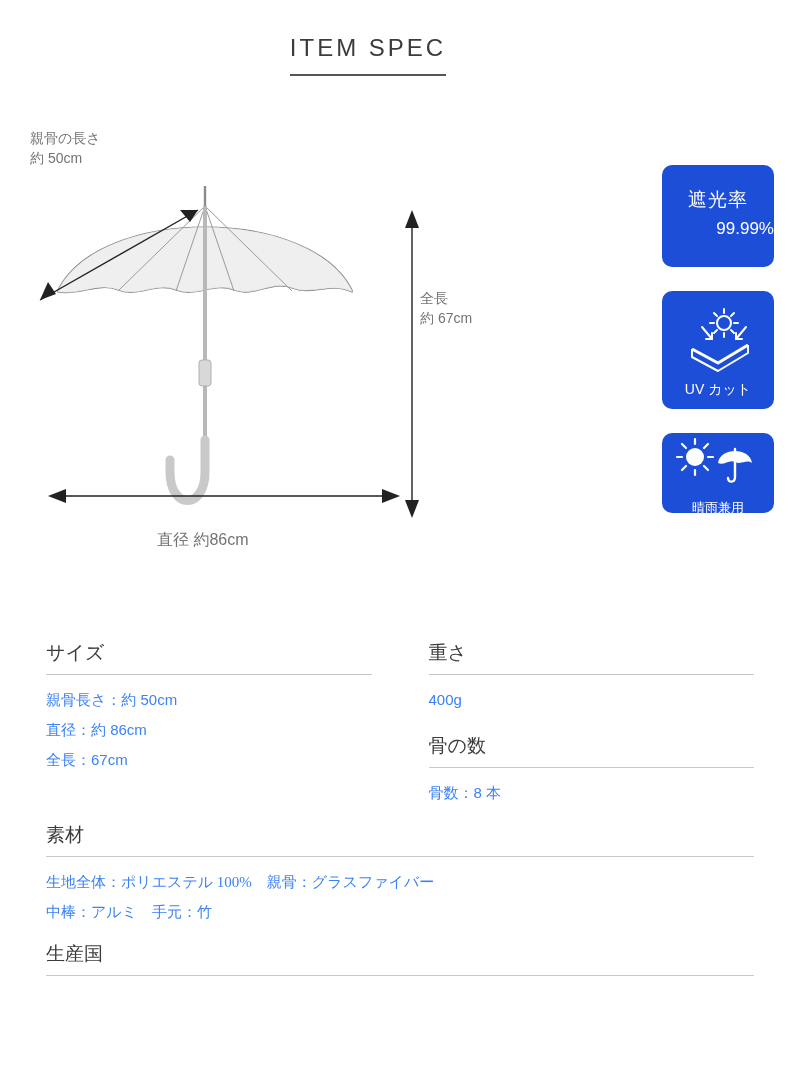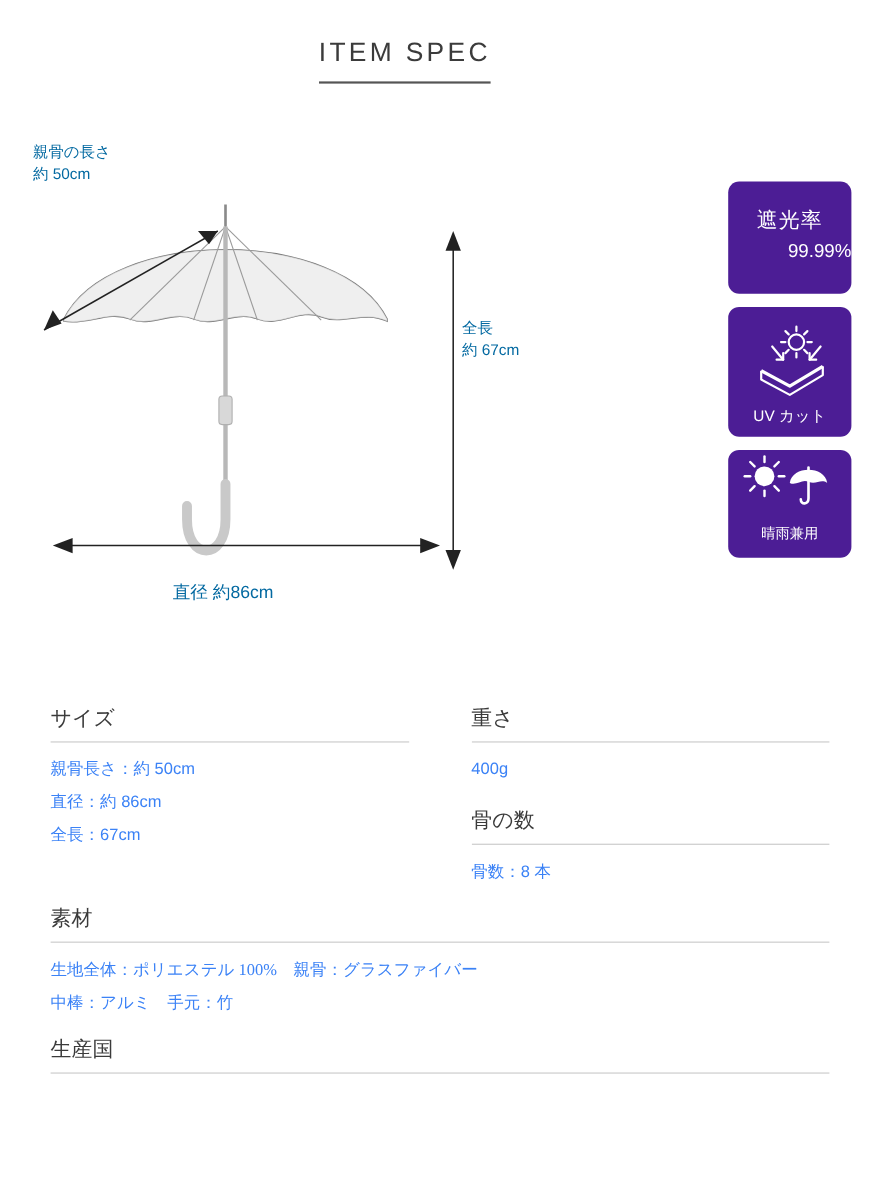--- a/index.html
+++ b/index.html
@@ -40,58 +40,58 @@
     left: 0;
     width: 794px;
     height: 460px;
   }
   .diagram svg { display:block; }
 
   .dim-label {
     position: absolute;
     font-size: 14px;
     line-height: 20px;
-    color: #0369a1;
+    color: #737373;
     white-space: pre-line;
   }
   #label-rib { top: 18px; left: 30px; }
   #label-total { top: 178px; left: 420px; }
   #label-diameter { top: 408px; left: 157px; font-size:16px;margin-top:12px; }
 
   
   .badges {
     position: absolute;
     top: 165px;
     left: 662px;
     width: 112px;
   }
   .badge {
     width: 112px;
-    background: #4c1d95;
+    background: #1d4ed8;
     border-radius: 10px;
     color: #ffffff;
     text-align: center;
-    margin-bottom: 12px;
+    margin-bottom: 24px;
     box-sizing: border-box;
   }
   #badge-uvblock {
     height: 102px;
     padding-top: 22px;
   }
   #badge-uvblock .b-line1 { font-size: 19px; letter-spacing: 1px; }
   #badge-uvblock .b-line2 { font-size: 17px; margin-top: 6px; text-align: right; }
 
   #badge-uvcut {
     height: 118px;
     padding-top: 14px;
   }
   #badge-uvcut .b-caption { font-size: 14px; margin-top: 4px; }
 
   #badge-allweather {
-    height: 98px;
+    height: 80px;
   }
   #badge-allweather .b-caption { font-size: 13px; margin-top: 6px; }
 
   
   .specs {
     position: absolute;
     top: 640px;
     left: 46px;
     width: 708px;
   }

